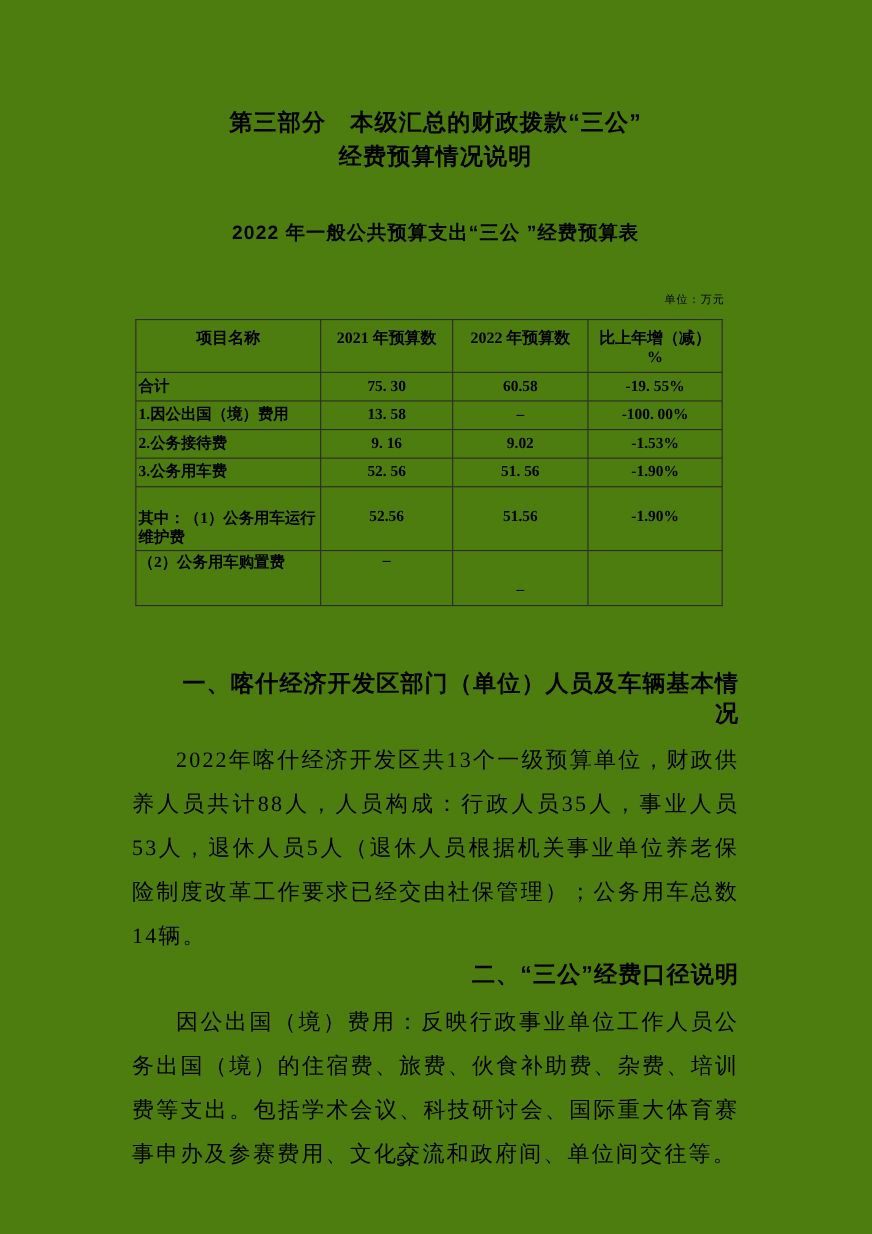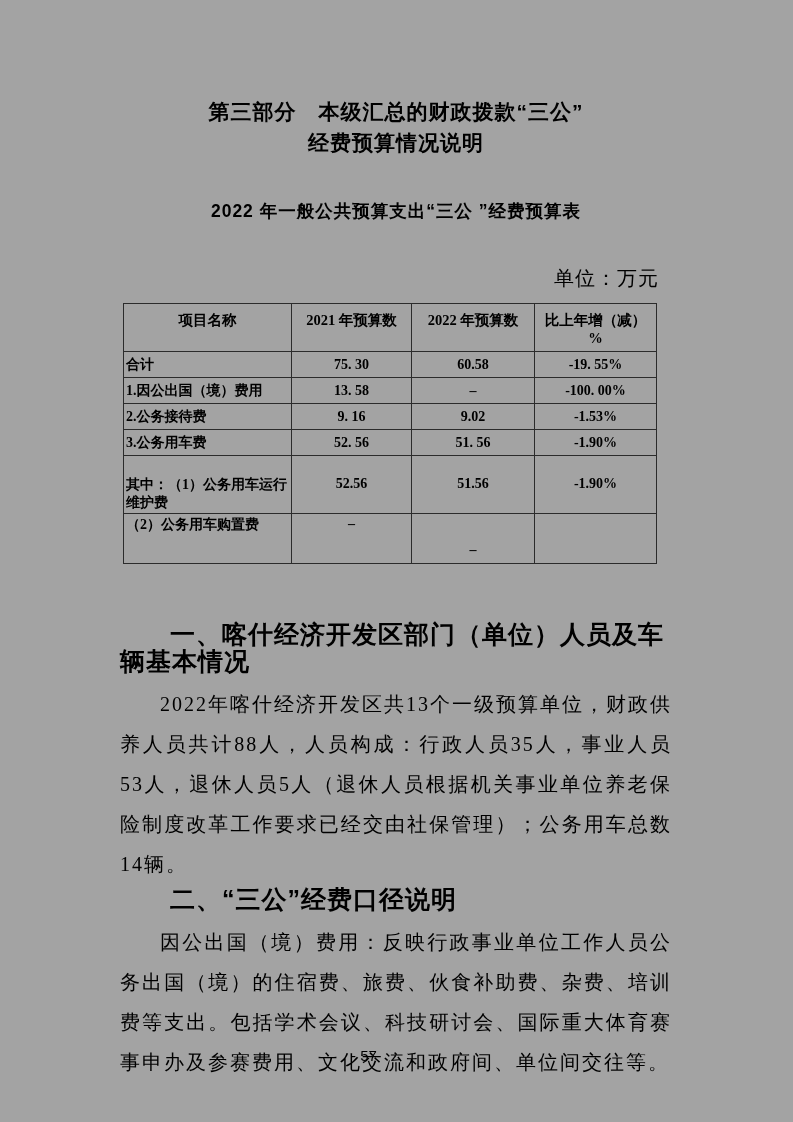--- a/index.html
+++ b/index.html
@@ -1,21 +1,21 @@
 <!DOCTYPE html>
 <html><head>
 <meta charset="utf-8">
 <style>
   html, body { margin: 0; padding: 0; background: #888; }
   .page {
     position: relative;
     width: 793px;
     height: 1122px;
     margin: 0 auto;
-    background: #a3a3a3;
+    background: #4d7c0f;
     font-family: "Liberation Serif", "DejaVu Serif", serif;
     color: #000;
     overflow: hidden;
     box-sizing: border-box;
     padding: 96px 121px 0 120px;
   }
   .content { width: 552px; }
 
   
   .doc-title {
@@ -37,21 +37,21 @@
   .table-label {
     margin-top: 31px;
     font-size: 16px;
     letter-spacing: 0.5px;
   }
   .unit-label {
     margin-top: 42px;
     width: 536px;
     margin-left: 3px;
     text-align: right;
-    font-size: 20px;
+    font-size: 10px;
     letter-spacing: 1px;
   }
 
   
   .budget-table-wrap { margin-top: 11px; margin-left: 3px; }
   table.budget {
     border-collapse: collapse;
     table-layout: fixed;
     width: 533px;
     font-weight: bold;
@@ -77,24 +77,25 @@
   table.budget td { text-align: center; height: 25px; }
   table.budget td:first-child { text-align: left; padding-left: 2px; line-height: 18px; }
   table.budget tbody tr:nth-child(5) td { height: 37px; vertical-align: top; padding-top: 20px; }
   table.budget tbody tr:nth-child(6) td { height: 42px; vertical-align: top; padding-top: 2px; }
   table.budget tbody tr:nth-child(6) td:nth-child(3) { vertical-align: bottom; padding-bottom: 5px; }
 
   
   .section-heading {
     font-family: "Liberation Sans", "DejaVu Sans", sans-serif;
     font-weight: bold;
-    font-size: 25px;
+    font-size: 21px;
     line-height: 27px;
     text-indent: 2em;
     letter-spacing: 1px;
+    text-align: right;
   }
   .section-heading.first { margin-top: 57px; }
   .section-heading.second { margin-top: 2px; }
   .section-body {
     margin-top: 9px;
     font-size: 20px;
     line-height: 40px;
     letter-spacing: 2px;
     text-indent: 2em;
     text-align: justify;

